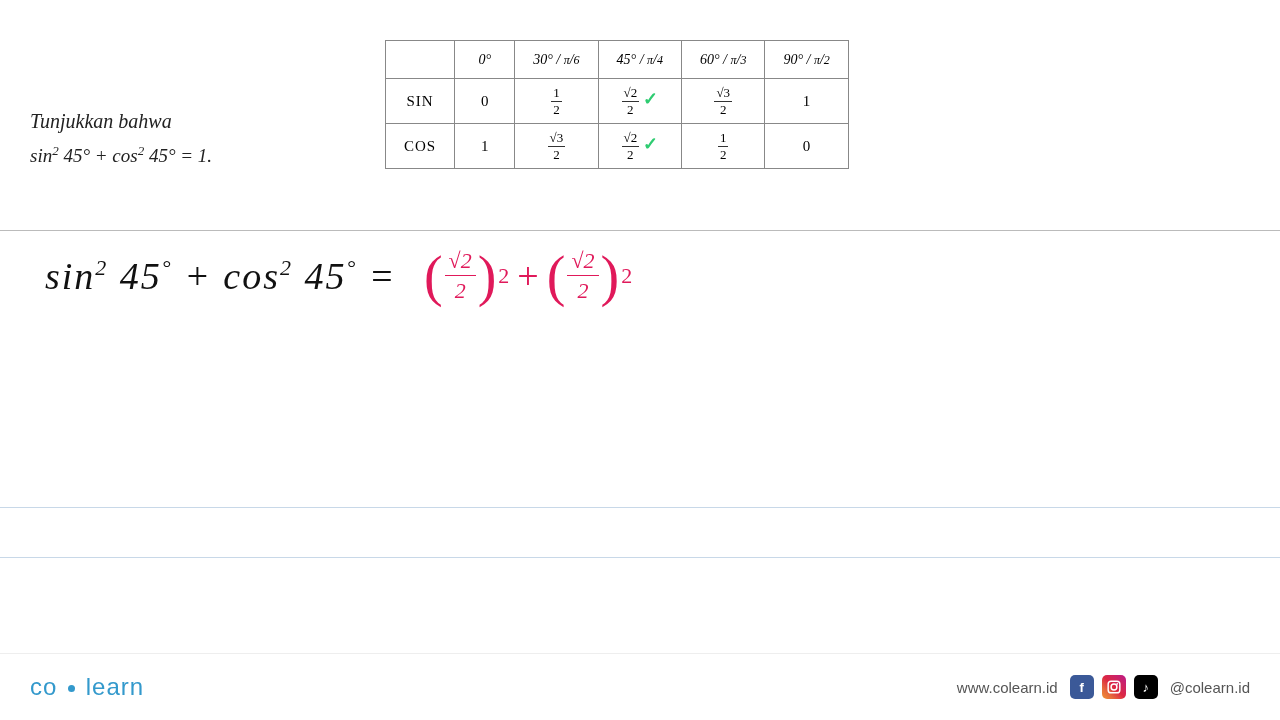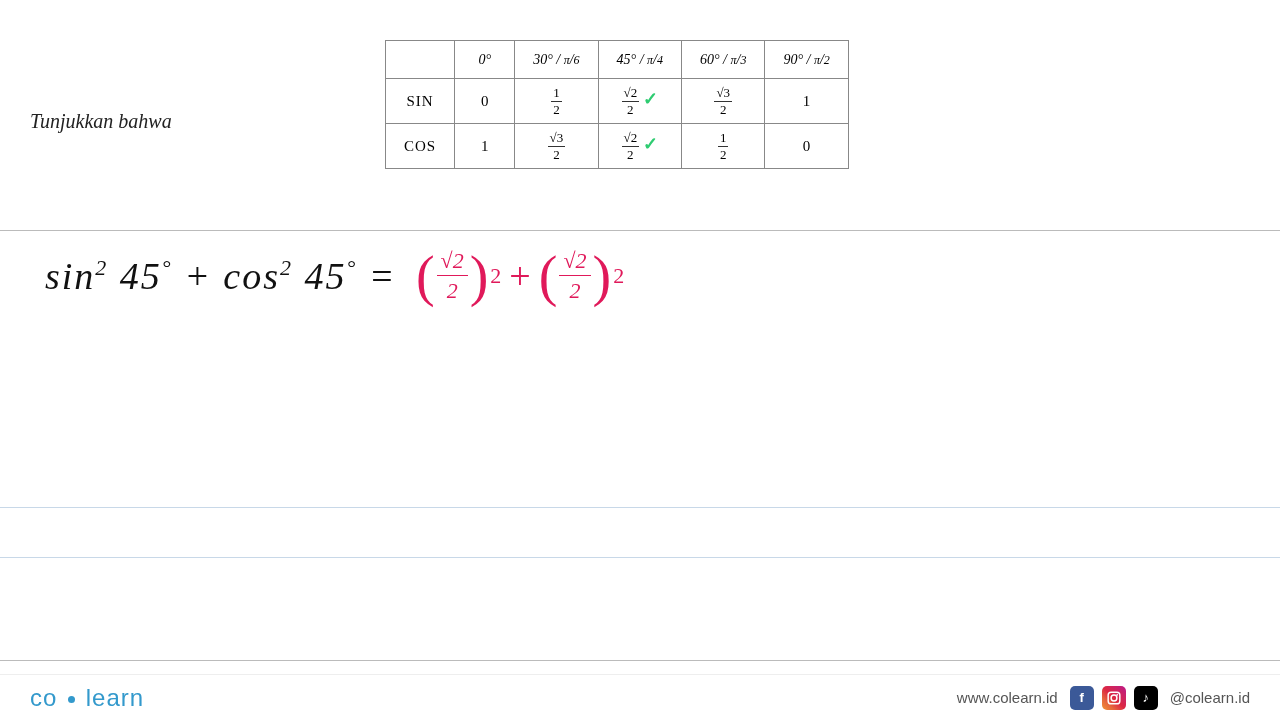--- a/index.html
+++ b/index.html
@@ -112,21 +112,21 @@
       font-size: 13px;
     }
 
     
     .formula-line {
       position: absolute;
       top: 248px;
       left: 45px;
       display: flex;
       align-items: center;
-      gap: 8px;
+      gap: 16px;
     }
 
     .formula-black {
       font-size: 38px;
       color: #111;
       font-style: italic;
       font-family: 'Times New Roman', serif;
       letter-spacing: 2px;
     }
 
@@ -174,21 +174,21 @@
       color: #e0195a;
       margin-left: 2px;
     }
 
     
     .footer {
       position: absolute;
       bottom: 0;
       left: 0;
       right: 0;
-      height: 46px;
+      height: 67px;
       background: #ffffff;
       display: flex;
       align-items: center;
       justify-content: space-between;
       padding: 0 30px;
       border-top: 1px solid #eee;
     }
 
     .brand-logo {
       font-size: 24px;
@@ -286,20 +286,23 @@
   <div class="lined-area"></div>
 </div>
 
 <div class="top-section"></div>
 
 <div class="divider divider-top"></div>
 <div class="divider divider-bottom"></div>
 
 <div class="problem-text">
   <div class="line1">Tunjukkan bahwa</div>
+  <div class="line2">
+    sin<sup style="font-size:13px">2</sup> 45° + cos<sup style="font-size:13px">2</sup> 45° = 1.
+  </div>
 </div>
 
 <table class="trig-table">
   <tbody>
       <tr class="header-row">
     <td></td>
     <td>0°</td>
     <td>30° / <span style="font-size:12px">π</span>/<span style="font-size:12px">6</span></td>
     <td>45° / <span style="font-size:12px">π</span>/<span style="font-size:12px">4</span></td>
     <td>60° / <span style="font-size:12px">π</span>/<span style="font-size:12px">3</span></td>

